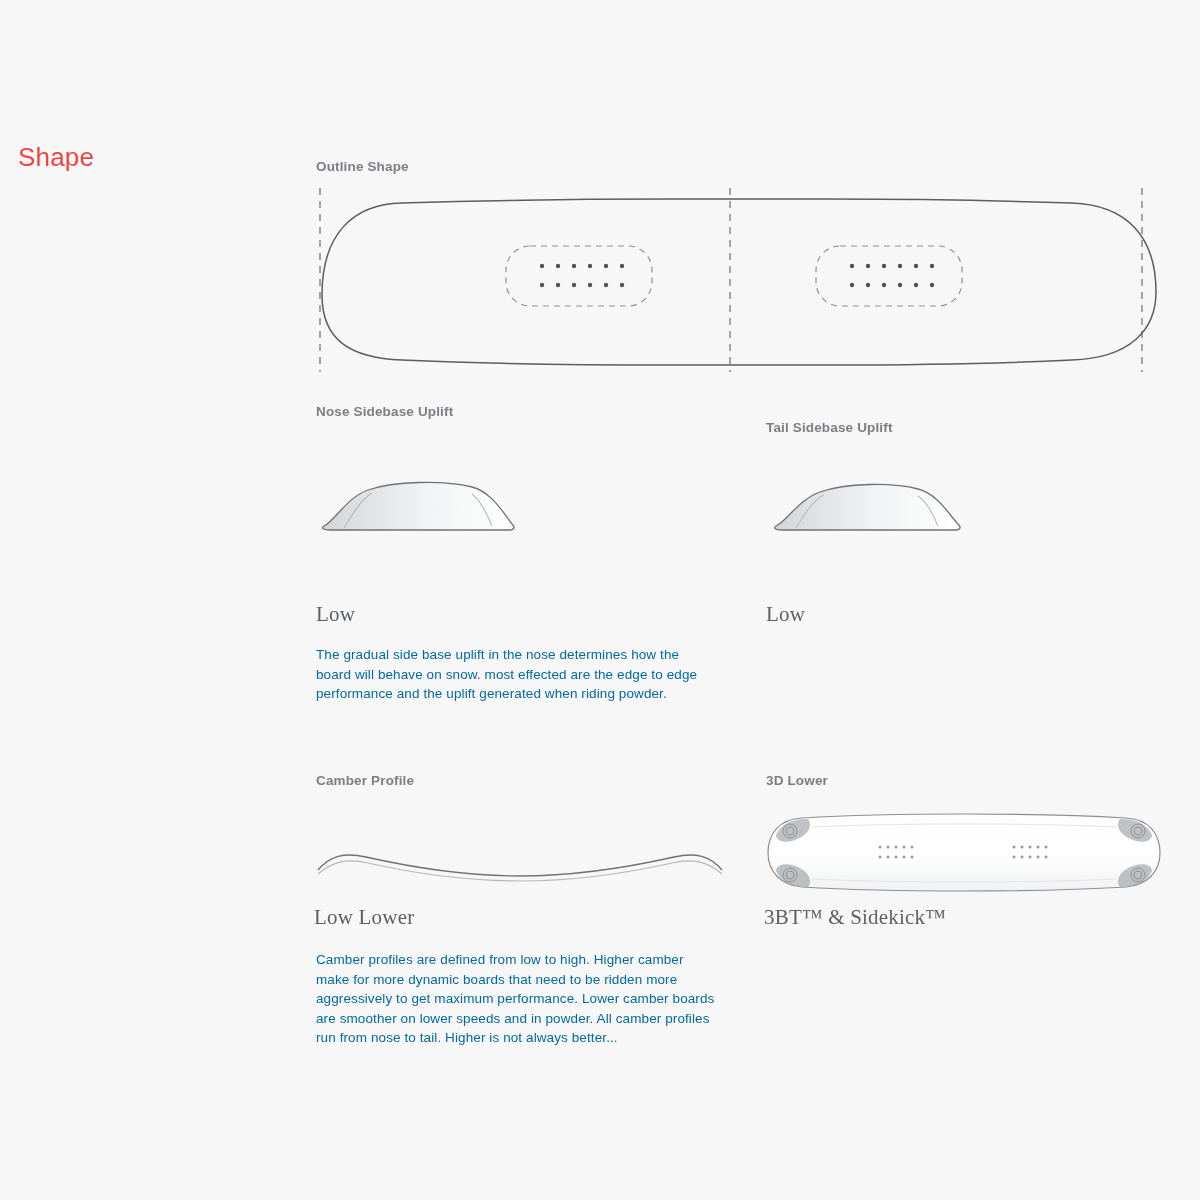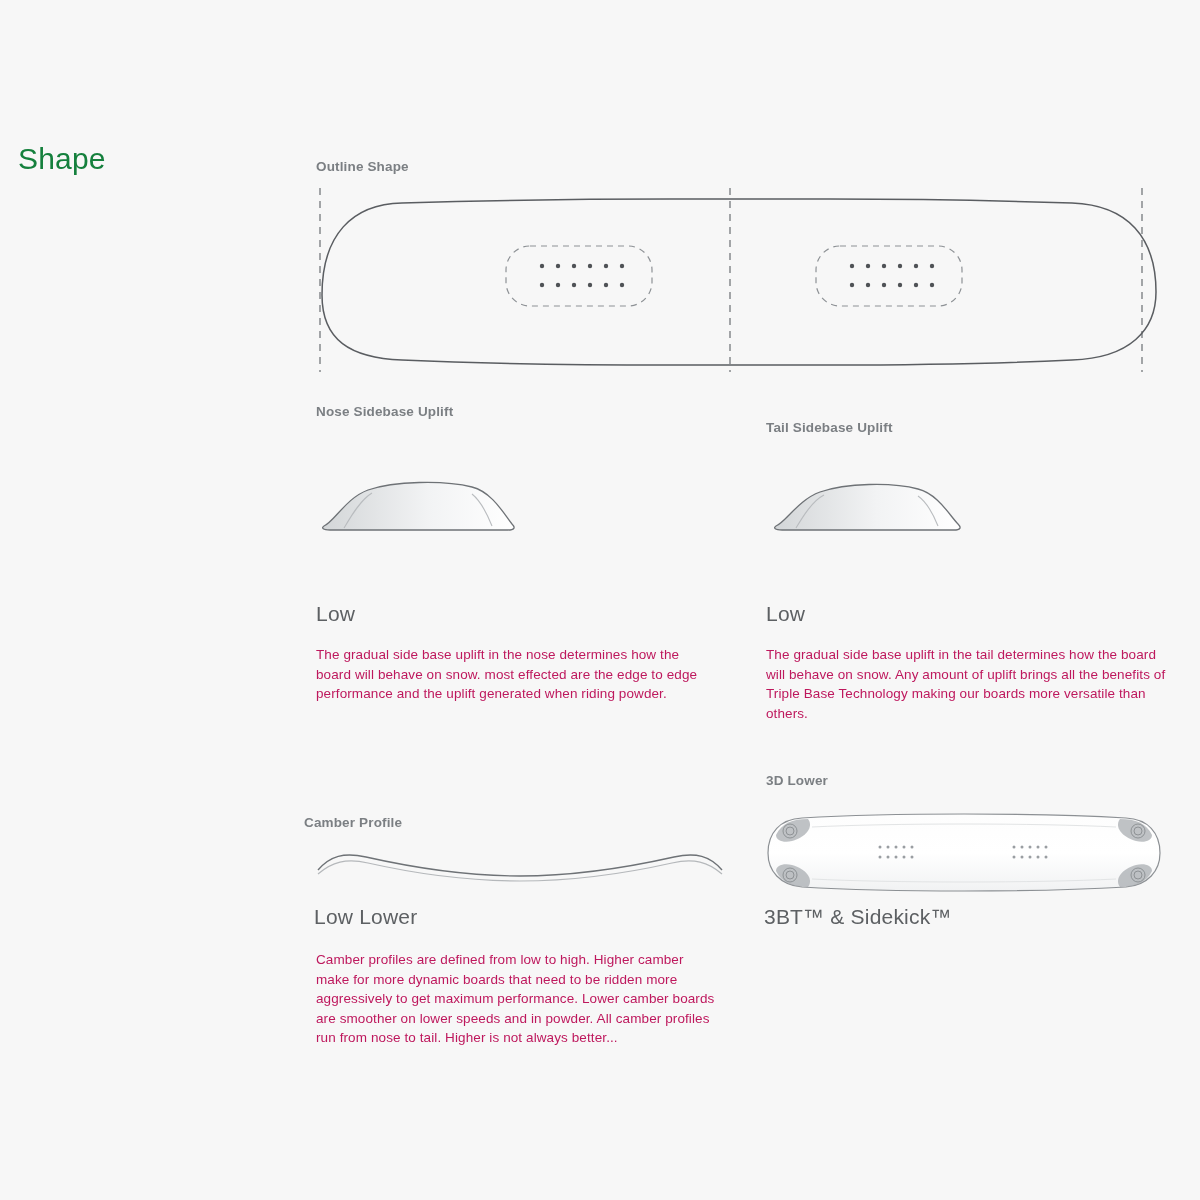--- a/index.html
+++ b/index.html
@@ -18,61 +18,62 @@
   .page {
     position: absolute;
     inset: 0;
     background: #f7f7f7;
   }
   
   .section-title {
     position: absolute;
     left: 18px;
     top: 142px;
-    font-size: 30px;
+    font-size: 26px;
     font-weight: 400;
-    color: #15803d;
+    color: #ef4444;
     letter-spacing: 0.2px;
   }
   
   .caption {
     font-size: 13.5px;
     color: #7b7f83;
     letter-spacing: 0.15px;
     font-weight: 700;
   }
   .heading {
     font-size: 21px;
     color: #5d6063;
     font-weight: 400;
     letter-spacing: 0.2px;
+    font-family: Liberation Serif, serif;
   }
   .body-text {
     font-size: 13.5px;
     line-height: 19.5px;
-    color: #be185d;
+    color: #0369a1;
     letter-spacing: 0.1px;
   }
   
   .outline-caption { position: absolute; left: 316px; top: 159px; }
   .outline-figure  { position: absolute; left: 310px; top: 180px; width: 860px; height: 200px; }
 
   .nose-caption { position: absolute; left: 316px; top: 404px; }
   .tail-caption { position: absolute; left: 766px; top: 420px; }
 
   .nose-figure { position: absolute; left: 316px; top: 470px; width: 400px; height: 90px; }
   .tail-figure { position: absolute; left: 766px; top: 470px; width: 400px; height: 90px; }
 
   .nose-heading { position: absolute; left: 316px; top: 602px; }
   .tail-heading { position: absolute; left: 766px; top: 602px; }
 
   .nose-body { position: absolute; left: 316px; top: 645px; width: 400px; }
   .tail-body { position: absolute; left: 766px; top: 645px; width: 404px; }
 
-  .camber-caption { position: absolute; left: 304px; top: 773px; margin-top: 42px; }
+  .camber-caption { position: absolute; left: 316px; top: 773px; }
   .threed-caption { position: absolute; left: 766px; top: 773px; }
 
   .camber-figure { position: absolute; left: 310px; top: 830px; width: 420px; height: 75px; }
   .threed-figure { position: absolute; left: 762px; top: 805px; width: 404px; height: 95px; }
 
   .camber-heading { position: absolute; left: 314px; top: 905px; }
   .threed-heading { position: absolute; left: 764px; top: 905px; }
 
   .camber-body { position: absolute; left: 316px; top: 950px; width: 400px; }
   .threed-body { position: absolute; left: 766px; top: 950px; width: 402px; }
@@ -185,21 +186,20 @@
                C 172,24 184,46 192,54
                C 196,58 194,60 188,60
                L 16,60
                C 9,60 7,58 10,56 Z" fill="url(#tailShade)" stroke="#6e7276" stroke-width="1.3"></path>
       <path d="M 30,58 C 36,48 46,31 58,25" fill="none" stroke="#b9bcbf" stroke-width="1.1"></path>
       <path d="M 172,56 C 168,46 162,33 152,26" fill="none" stroke="#b9bcbf" stroke-width="1.1"></path>
     </svg>
   </div>
 
   <div class="heading tail-heading">Low</div>
-  <div class="body-text tail-body">The gradual side base uplift in the tail determines how the board will behave on snow. Any amount of uplift brings all the benefits of Triple Base Technology making our boards more versatile than others.</div>
 
   <div class="caption camber-caption">Camber Profile</div>
 
   <div class="camber-figure">
     <svg width="420" height="75" viewBox="0 0 420 75">
 
       <path d="M 8,40
                C 20,26 34,22 56,27
                C 96,36 150,46 210,46
                C 270,46 324,36 364,27

